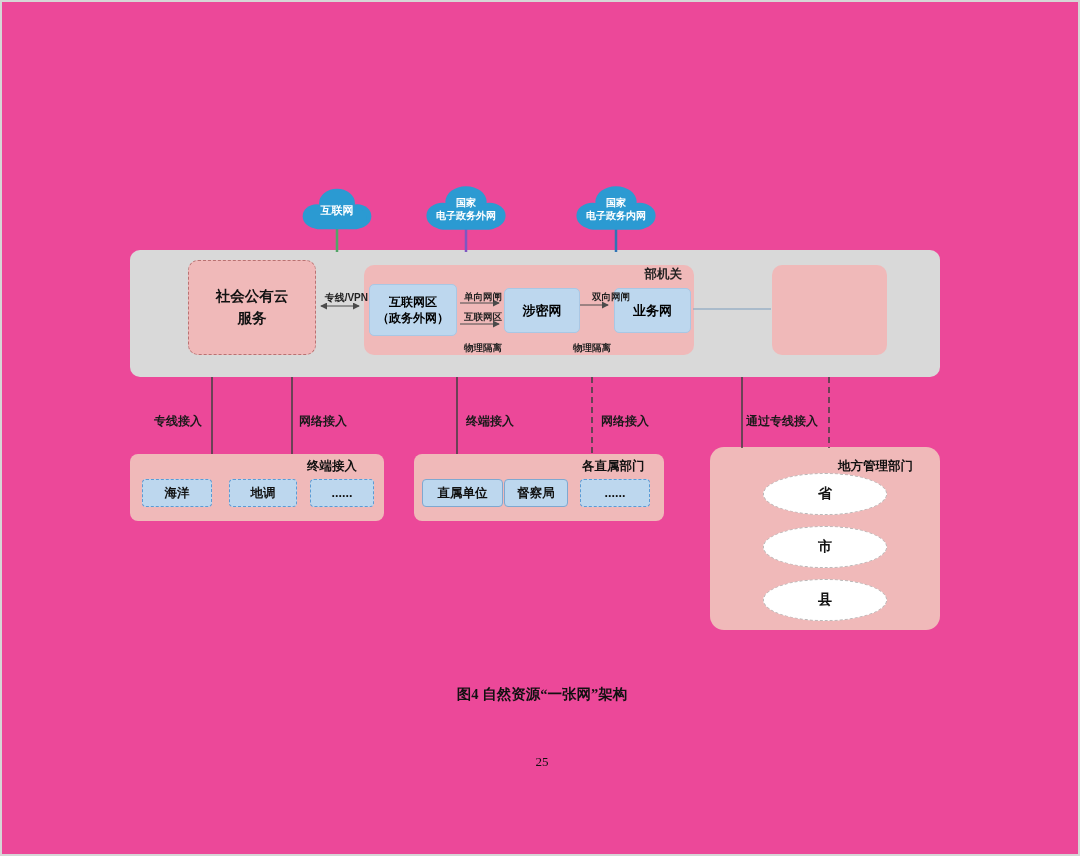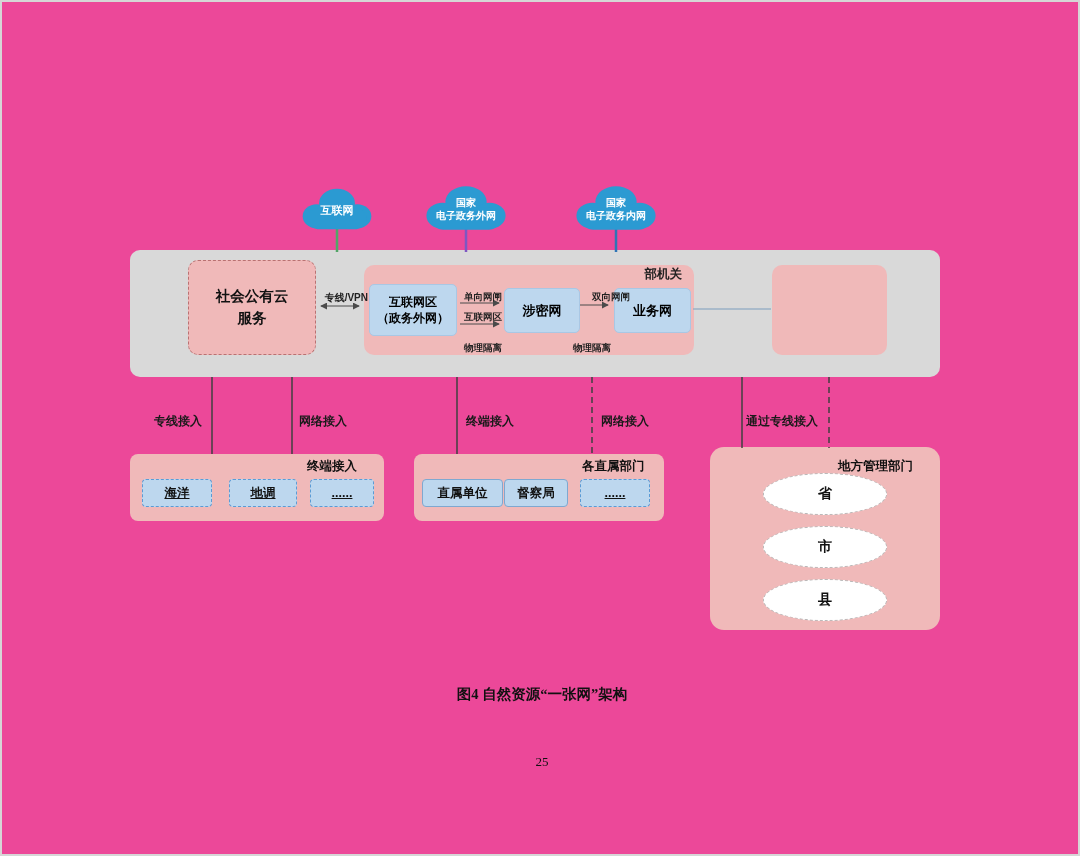--- a/index.html
+++ b/index.html
@@ -24,21 +24,21 @@
   .cloud svg { position:absolute; left:0; top:0; width:100%; height:100%; color:var(--cloud-blue,#2B9AD2); }
   .cloud-label { position:absolute; inset:0; display:flex; align-items:center; justify-content:center;
                  text-align:center; font-size:10px; font-weight:bold; line-height:1.25; white-space:pre-line; padding-top:3px; }
 
   .gap-lbl { position:absolute; font-size:9.5px; font-weight:600; color:#222; text-align:right; white-space:nowrap; }
   .access  { position:absolute; font-size:12px; font-weight:bold; color:#1a1a1a; white-space:pre-line; line-height:1.4; }
   .box-title { position:absolute; font-size:12.5px; font-weight:bold; color:#111; white-space:nowrap; }
 
   .item { position:absolute; height:28px; background:var(--light-blue,#BDD7EE); border-radius:4px;
           display:flex; align-items:center; justify-content:center; font-size:12.5px; font-weight:bold; }
-  .item.dashed { border:1.5px dashed #5B9BD5;text-decoration:underline; }
+  .item.dashed { border:1.5px dashed #5B9BD5; }
   .item.solid  { border:1px solid #7fa8d0; }
 
   .ellipse { position:absolute; width:124px; height:42px; background:#fff; border:1px dashed #b9b9b9;
              border-radius:50%; display:flex; align-items:center; justify-content:center;
              font-size:14px; font-weight:bold; }
 
   .caption { position:absolute; left:0; width:1080px; top:683px; text-align:center;
              font-family:"Liberation Serif","DejaVu Serif",serif; font-weight:700; font-size:14.5px; color:#111; }
   .page-number { position:absolute; left:0; width:1080px; top:752px; text-align:center;
              font-family:"Liberation Serif","DejaVu Serif",serif; font-size:13px; color:#111; }

